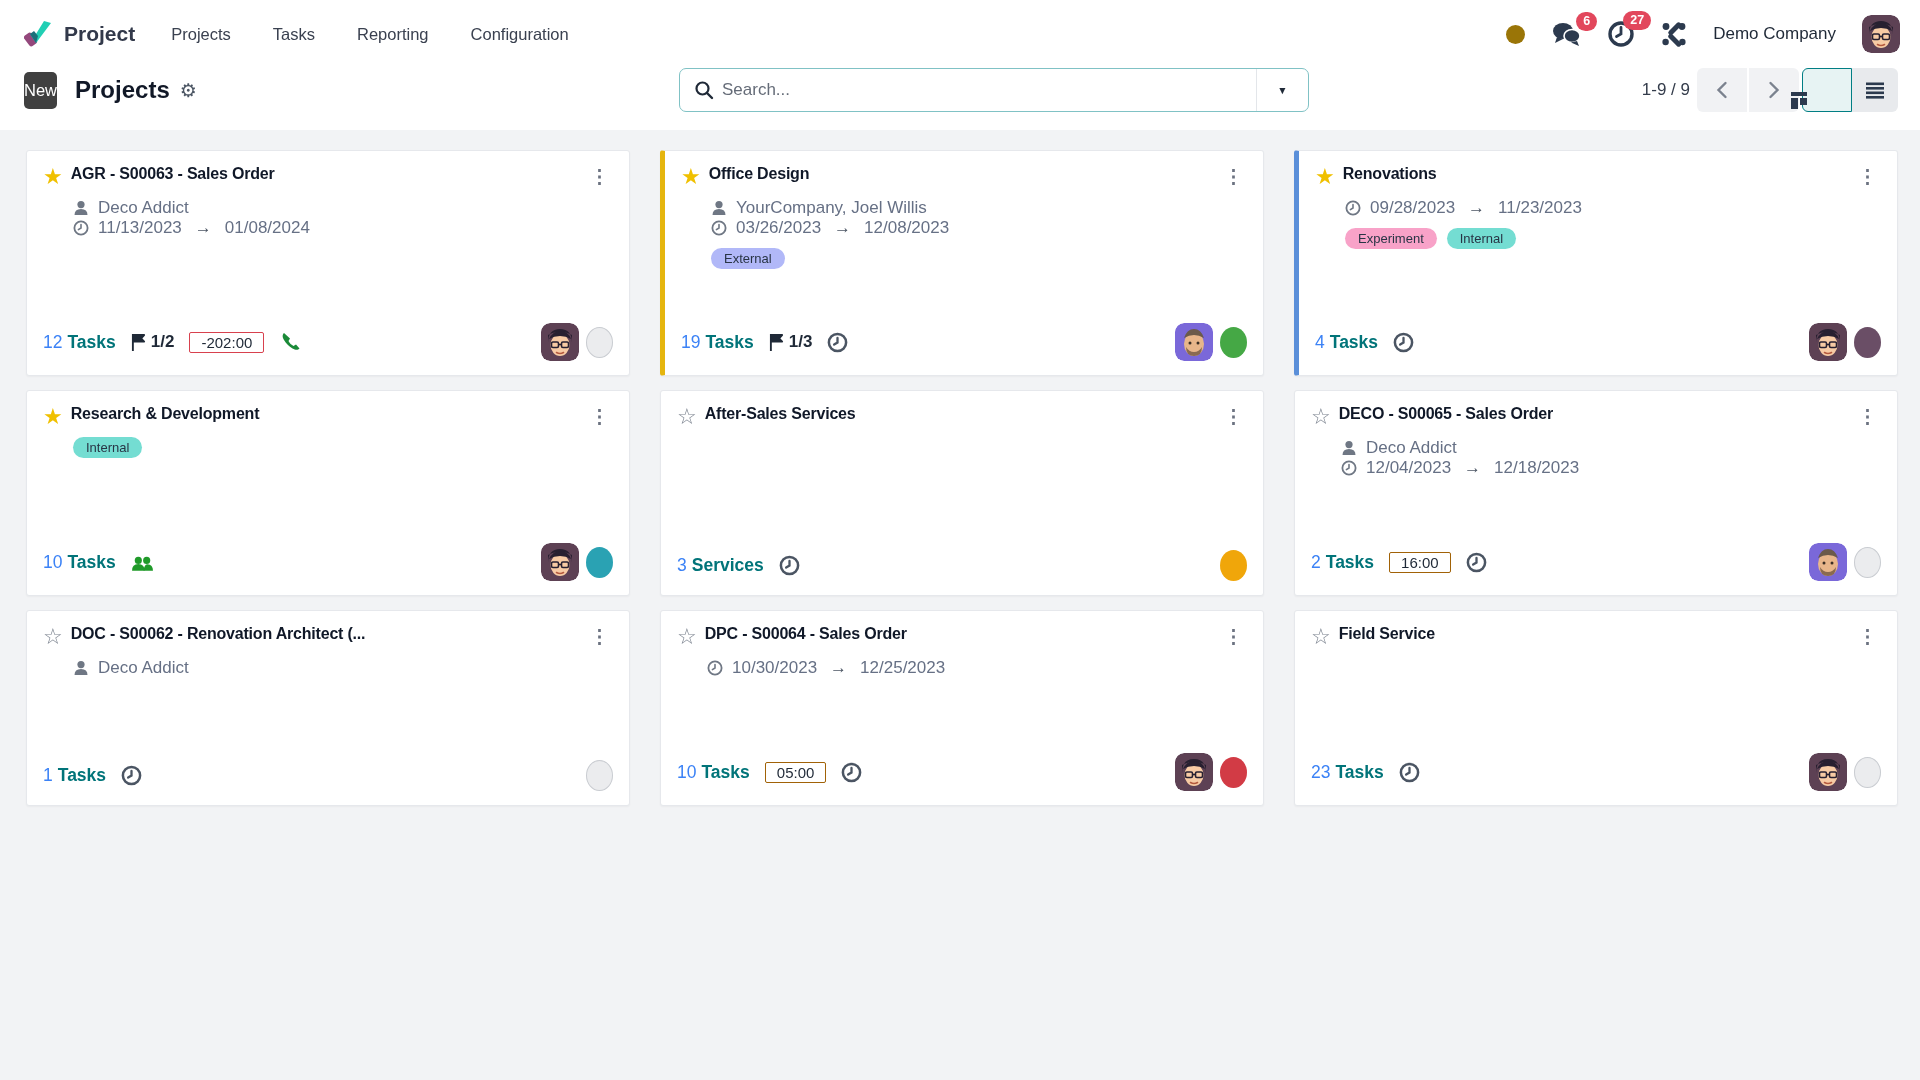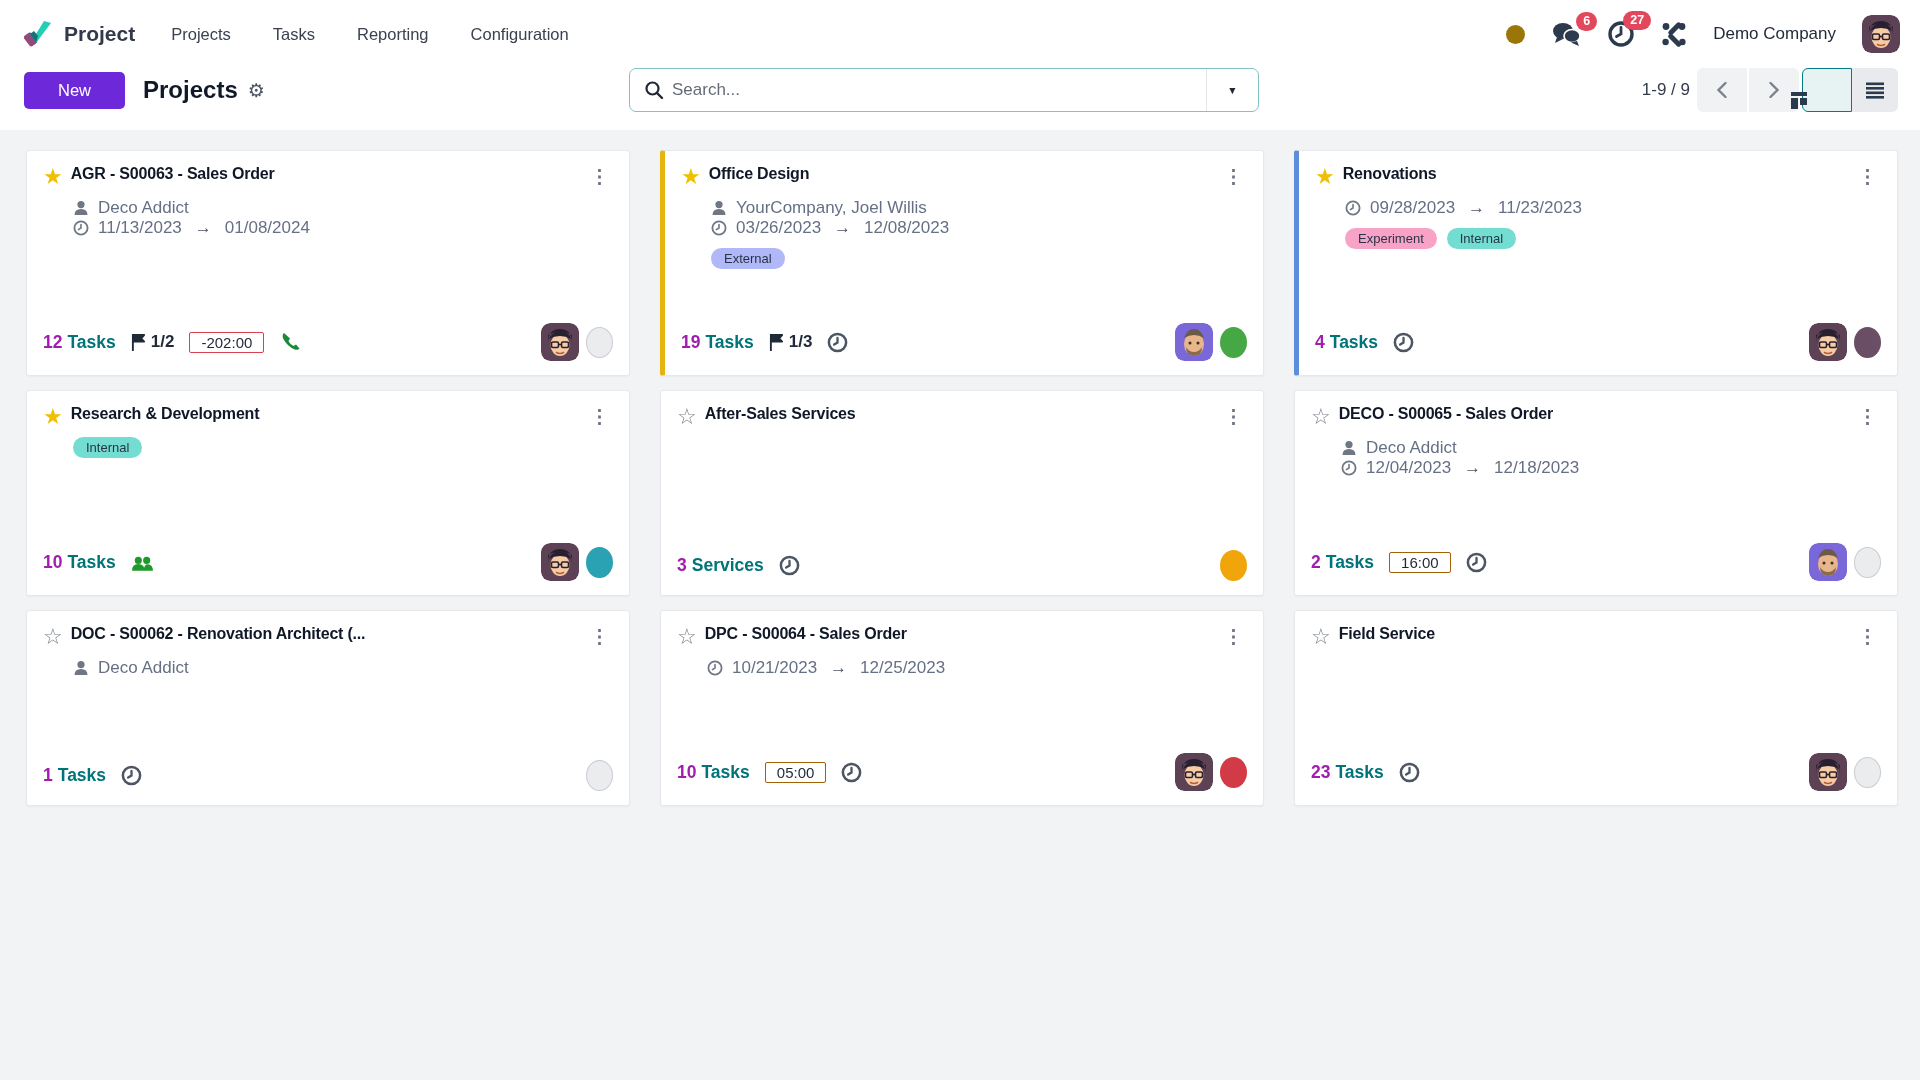--- a/index.html
+++ b/index.html
@@ -14,24 +14,24 @@
   .top-right { margin-left:auto; display:flex; align-items:center; gap:26px; }
   .presence-dot { width:19px; height:19px; border-radius:50%; background:#9a7507; }
   .icon-badge-wrap { position:relative; cursor:pointer; display:flex; }
   .red-badge { position:absolute; top:-9px; right:-16px; background:#e2475c; color:#fff; font-size:12.5px; font-weight:700;
                border-radius:10px; padding:1.5px 7px; line-height:1.25; }
   .company-name { font-size:17px; color:#1f2937; cursor:pointer; }
   .avatar { width:38px; height:38px; border-radius:9px; overflow:hidden; cursor:pointer; flex:0 0 auto; }
 
   
   .controlbar { height:72px; background:#ffffff; display:flex; align-items:center; padding:0 22px 8px 24px; }
-  .btn-new { background:#6d28d9; color:#fff; border:none; font-size:16.5px; padding:9px 34px; border-radius:5px; cursor:pointer; font-family:inherit; }
+  .btn-new { background:#404040; color:#fff; border:none; font-size:16.5px; padding:9px 0; border-radius:5px; cursor:pointer; font-family:inherit; }
   .view-title { font-size:24px; font-weight:700; color:#111827; margin-left:18px; }
   .gear { color:#4b5563; font-size:19px; margin-left:10px; cursor:pointer; }
-  .search-wrap { position:absolute; left:629px; width:630px; height:44px; display:flex; align-items:center;
+  .search-wrap { position:absolute; left:679px; width:630px; height:44px; display:flex; align-items:center;
                  border:1.5px solid #80c2c5; border-radius:7px; background:#fff; }
   .search-wrap .mag { margin:0 8px 0 14px; flex:0 0 auto; }
   .search-input { flex:1; border:none; outline:none; font-size:17px; color:#374151; font-family:inherit; height:100%; background:transparent; }
   .search-input::placeholder { color:#4a5260; opacity:.85; }
   .search-caret { width:52px; align-self:stretch; border-left:1px solid #e3e6ea; display:flex; align-items:center; justify-content:center;
                   color:#1f2937; font-size:13px; cursor:pointer; }
   .cp-right { margin-left:auto; display:flex; align-items:center; gap:3px; }
   .pager-text { font-size:17px; color:#343c4b; margin-right:4px; }
   .pager-btns { display:flex; gap:2px; }
   .pager-btn { width:50px; height:44px; background:#f1f2f4; border:none; border-radius:6px; display:flex; align-items:center; justify-content:center; cursor:pointer; }
@@ -54,21 +54,21 @@
   .star.filled { color:#f0c000; } .star.empty { color:#7d8490; }
   .card-title { font-size:16px; font-weight:700; color:#101828; letter-spacing:-.2px; white-space:nowrap; overflow:hidden; flex:1; }
   .kebab { color:#6b7280; font-size:19px; line-height:1; padding:2px 4px; cursor:pointer; font-weight:700; }
   .card-body { margin:9px 0 0 30px; display:flex; flex-direction:column; }
   .meta-row { display:flex; align-items:center; gap:9px; font-size:17px; color:#667085; }
   .meta-row .arrow { color:#4b5563; margin:0 4px; }
   .tag-row { display:flex; gap:10px; margin:10px 0 0 30px; }
   .tag { font-size:13px; color:#283445; padding:3px 13px; border-radius:11px; white-space:nowrap; }
   .card-foot { margin-top:auto; display:flex; align-items:center; gap:15px; }
   .tasks-link { display:flex; gap:5px; align-items:baseline; cursor:pointer; }
-  .tasks-num { font-size:17.5px; font-weight:700; color:#a21caf; }
+  .tasks-num { font-size:17.5px; font-weight:400; color:#3b82f6; }
   .tasks-label { font-size:17.5px; font-weight:700; color:#017479; }
   .flag-group { display:flex; align-items:center; gap:5px; font-size:17px; font-weight:700; color:#1f2937; }
   .hour-box { border:1px solid #a16207; border-radius:2px; padding:1px 11px; font-size:15px; color:#1f2937; background:#fff; }
   .hour-box.neg { border-color:#d8414e; }
   .foot-right { margin-left:auto; display:flex; align-items:center; gap:7px; }
   .status-oval { width:27px; height:31px; border-radius:50%; cursor:pointer; }
   .status-empty { background:#ebecee; border:1px solid #c9ccd1; }
 </style>
 </head>
 <body>
@@ -471,21 +471,21 @@
     <div class="card-head">
       <span class="star empty">☆</span>
       <span class="card-title">DPC - S00064 - Sales Order</span>
       <span class="kebab">⋮</span>
     </div>
     <div class="card-body">
       <div class="meta-row">
         <svg width="16" height="16" viewBox="0 0 16 16">
             <use href="#g-clock-sm"></use>
           </svg>
-        <span>10/21/2023</span>
+        <span>10/30/2023</span>
         <span class="arrow">→</span>
         <span>12/25/2023</span>
       </div>
     </div>
     <div class="card-foot">
       <span class="tasks-link">
         <span class="tasks-num">10</span>
         <span class="tasks-label">Tasks</span>
       </span>
       <span class="hour-box">05:00</span>

